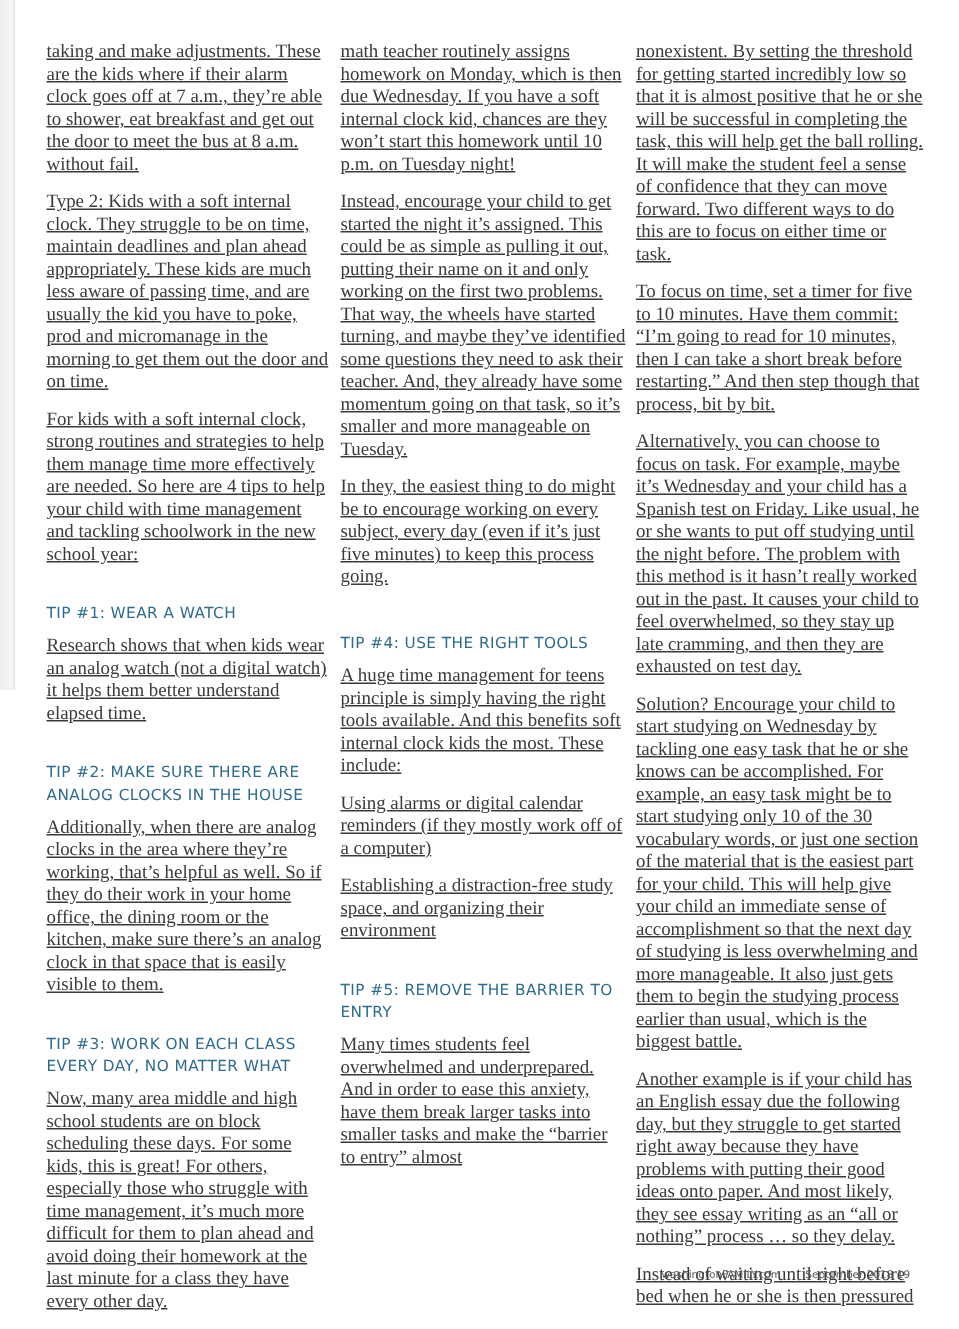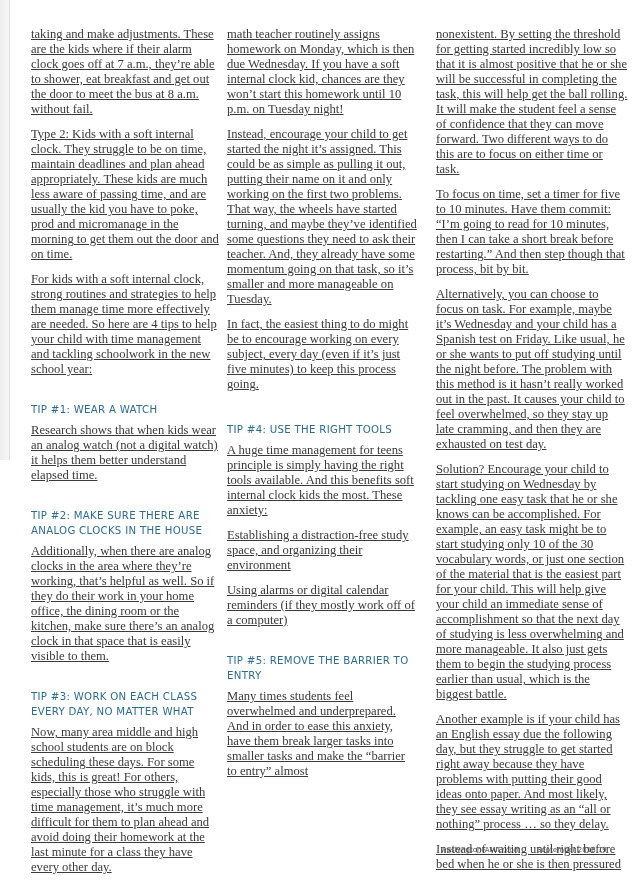--- a/index.html
+++ b/index.html
@@ -14,21 +14,21 @@
       background: linear-gradient(to right, #eeeeee, #f6f6f6);
       border-right: 1px solid #e2e2e2;
     }
     .col {
       position: absolute; top: 27px;
       font-family: "Liberation Serif", "DejaVu Serif", serif;
       font-size: 12.6px; line-height: 15px;
     }
     .col1 { left: 31px; width: 190px; }
     .col2 { left: 227px; width: 190px; }
-    .col3 { left: 424px; width: 192px; margin-left: 12px; }
+    .col3 { left: 424px; width: 192px; }
     .col p { margin: 0 0 10px 0; text-decoration: underline; }
     .col h3 {
       font-family: "DejaVu Sans", "Liberation Sans", sans-serif;
       font-weight: normal; font-size: 10.2px; line-height: 15px;
       color: #2e6c8f; letter-spacing: 0.3px;
       margin: 25px 0 6px 0; text-transform: uppercase;
     }
     .footer {
       position: absolute; top: 846px; left: 441px;
       font-family: "DejaVu Sans", "Liberation Sans", sans-serif;
@@ -52,25 +52,25 @@
   <h3>TIP #2: MAKE SURE THERE ARE ANALOG CLOCKS IN THE HOUSE</h3>
   <p>Additionally, when there are analog clocks in the area where they’re working, that’s helpful as well. So if they do their work in your home office, the dining room or the kitchen, make sure there’s an analog clock in that space that is easily visible to them.</p>
   <h3>TIP #3: WORK ON EACH CLASS EVERY DAY, NO MATTER WHAT</h3>
   <p>Now, many area middle and high school students are on block scheduling these days. For some kids, this is great! For others, especially those who struggle with time management, it’s much more difficult for them to plan ahead and avoid doing their homework at the last minute for a class they have every other day.</p>
   <p>For example: Let’s say your child’s</p>
 </div>
 
 <div class="col col2">
   <p>math teacher routinely assigns homework on Monday, which is then due Wednesday. If you have a soft internal clock kid, chances are they won’t start this homework until 10 p.m. on Tuesday night!</p>
   <p>Instead, encourage your child to get started the night it’s assigned. This could be as simple as pulling it out, putting their name on it and only working on the first two problems. That way, the wheels have started turning, and maybe they’ve identified some questions they need to ask their teacher. And, they already have some momentum going on that task, so it’s smaller and more manageable on Tuesday.</p>
-  <p>In fact, the easiest thing to do might be to encourage working on every subject, every day (even if it’s just five minutes) to keep this process going.</p>
+  <p>In they, the easiest thing to do might be to encourage working on every subject, every day (even if it’s just five minutes) to keep this process going.</p>
   <h3 style="margin-top:30px">TIP #4: USE THE RIGHT TOOLS</h3>
-  <p>A huge time management for teens principle is simply having the right tools available. And this benefits soft internal clock kids the most. These anxiety:</p>
+  <p>A huge time management for teens principle is simply having the right tools available. And this benefits soft internal clock kids the most. These include:</p>
+  <p>Using alarms or digital calendar reminders (if they mostly work off of a computer)</p>
   <p>Establishing a distraction-free study space, and organizing their environment</p>
-  <p>Using alarms or digital calendar reminders (if they mostly work off of a computer)</p>
   <h3>TIP #5: REMOVE THE BARRIER TO ENTRY</h3>
   <p>Many times students feel overwhelmed and underprepared. And in order to ease this anxiety, have them break larger tasks into smaller tasks and make the “barrier to entry” almost</p>
 </div>
 
 <div class="col col3">
   <p>nonexistent. By setting the threshold for getting started incredibly low so that it is almost positive that he or she will be successful in completing the task, this will help get the ball rolling. It will make the student feel a sense of confidence that they can move forward. Two different ways to do this are to focus on either time or task.</p>
   <p>To focus on time, set a timer for five to 10 minutes. Have them commit: “I’m going to read for 10 minutes, then I can take a short break before restarting.” And then step though that process, bit by bit.</p>
   <p>Alternatively, you can choose to focus on task. For example, maybe it’s Wednesday and your child has a Spanish test on Friday. Like usual, he or she wants to put off studying until the night before. The problem with this method is it hasn’t really worked out in the past. It causes your child to feel overwhelmed, so they stay up late cramming, and then they are exhausted on test day.</p>
   <p>Solution? Encourage your child to start studying on Wednesday by tackling one easy task that he or she knows can be accomplished. For example, an easy task might be to start studying only 10 of the 30 vocabulary words, or just one section of the material that is the easiest part for your child. This will help give your child an immediate sense of accomplishment so that the next day of studying is less overwhelming and more manageable. It also just gets them to begin the studying process earlier than usual, which is the biggest battle.</p>
   <p>Another example is if your child has an English essay due the following day, but they struggle to get started right away because they have problems with putting their good ideas onto paper. And most likely, they see essay writing as an “all or nothing” process … so they delay.</p>

